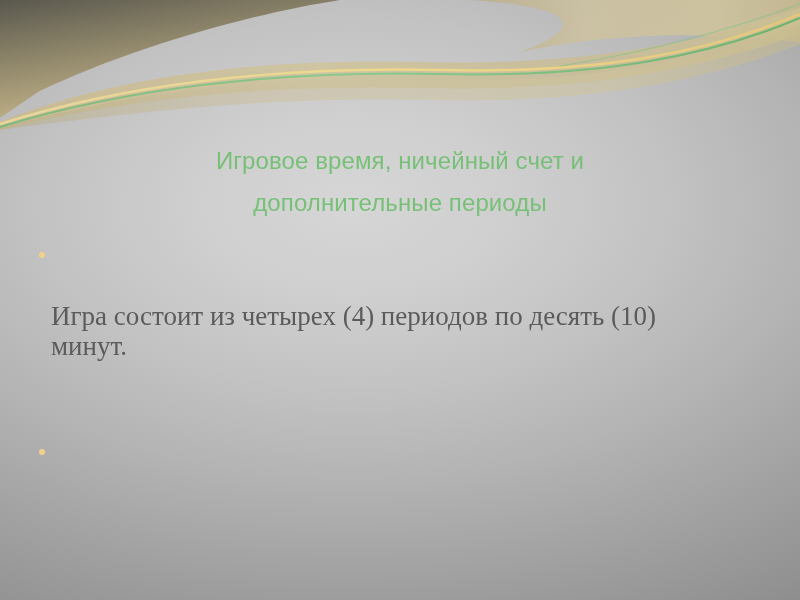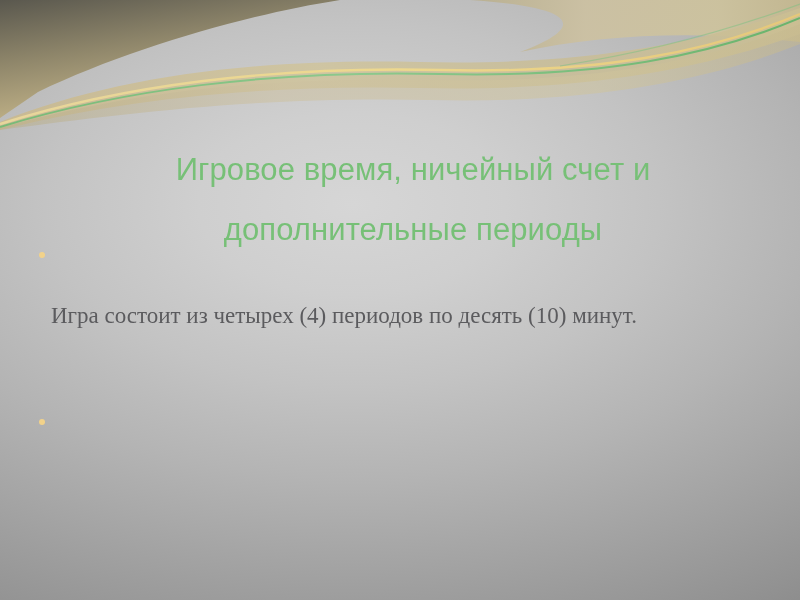--- a/index.html
+++ b/index.html
@@ -32,45 +32,45 @@
     position: absolute;
     left: 0; top: 0;
     width: 800px; height: 130px;
     pointer-events: none;
   }
   #wave-layer svg { display: block; width: 800px; height: 130px; }
 
   
   #title {
     position: absolute;
-    left: 73px;
+    left: 60px;
     top: 140px;
     width: 680px;
     text-align: center;
     font-family: "Liberation Sans", "DejaVu Sans", sans-serif;
-    font-size: 31px;
-    line-height: 60px;
+    font-size: 24px;
+    line-height: 42px;
     color: #77c077;
     letter-spacing: 0.1px;
     white-space: pre-line;
   }
 
   
   #body {
     position: absolute;
     left: 38px;
     top: 241px;
     width: 700px;
   }
   .bullet-row {
     position: relative;
     display: block;
     padding-left: 13px;
     color: #5b5b5e;
-    font-size: 23px;
+    font-size: 27px;
     line-height: 30px;
     font-family: "Liberation Serif", "DejaVu Serif", serif;
     text-align: left;
     white-space: pre-line;
   }
   .bullet-row .dot {
     position: absolute;
     left: 1px;
     top: 11px;
     width: 6px;

